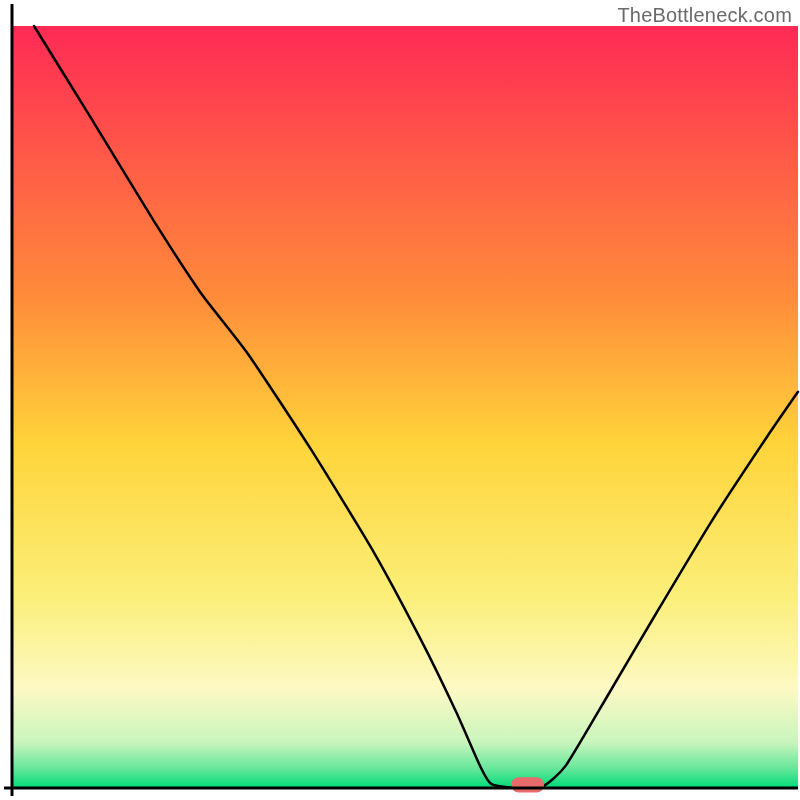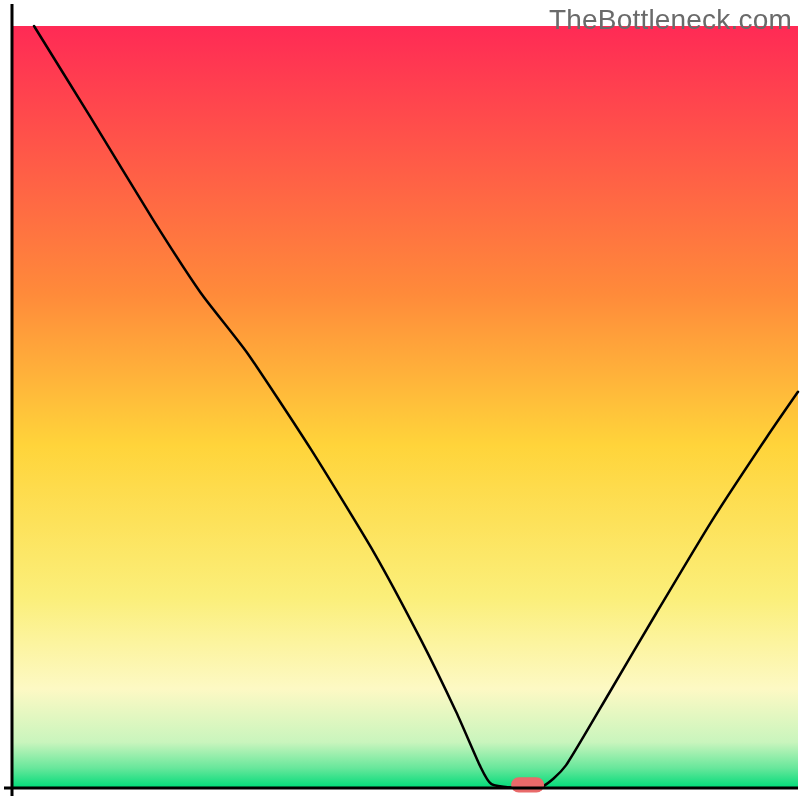--- a/index.html
+++ b/index.html
@@ -16,21 +16,21 @@
     height: 800px;
   }
   svg {
     display: block;
   }
   .watermark {
     position: absolute;
     top: 4px;
     right: 8px;
     font-family: Arial, Helvetica, sans-serif;
-    font-size: 28px;
+    font-size: 20px;
     color: #6a6a6a;
     font-weight: 500;
     letter-spacing: 0.2px;
   }
 </style>
 </head>
 <body>
 
 <div class="chart-container">
   <svg id="chart-svg" width="800" height="800" viewBox="0 0 800 800">

